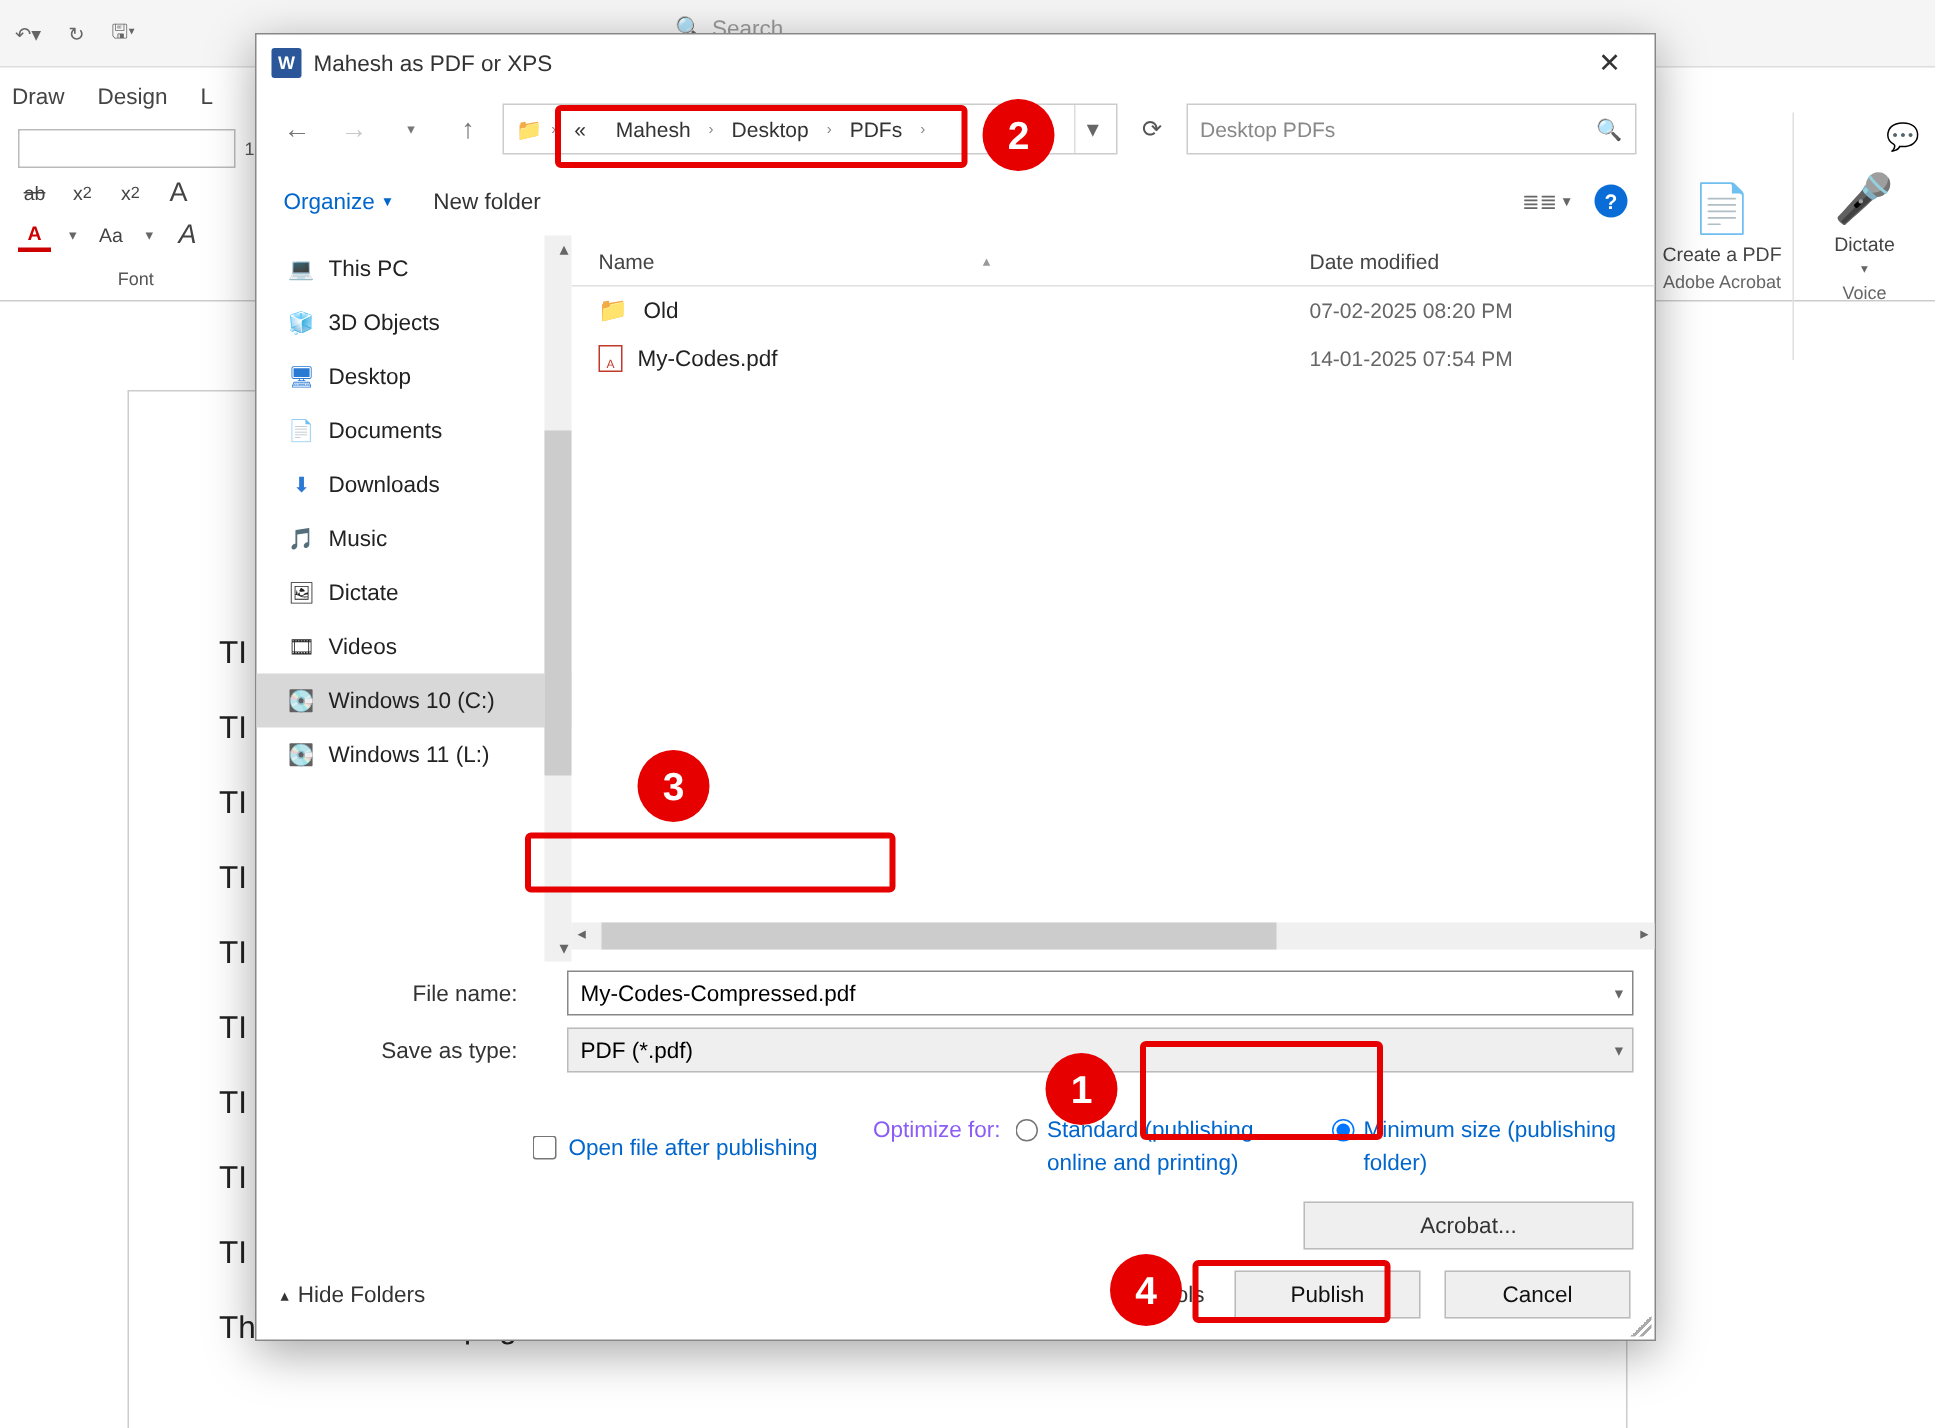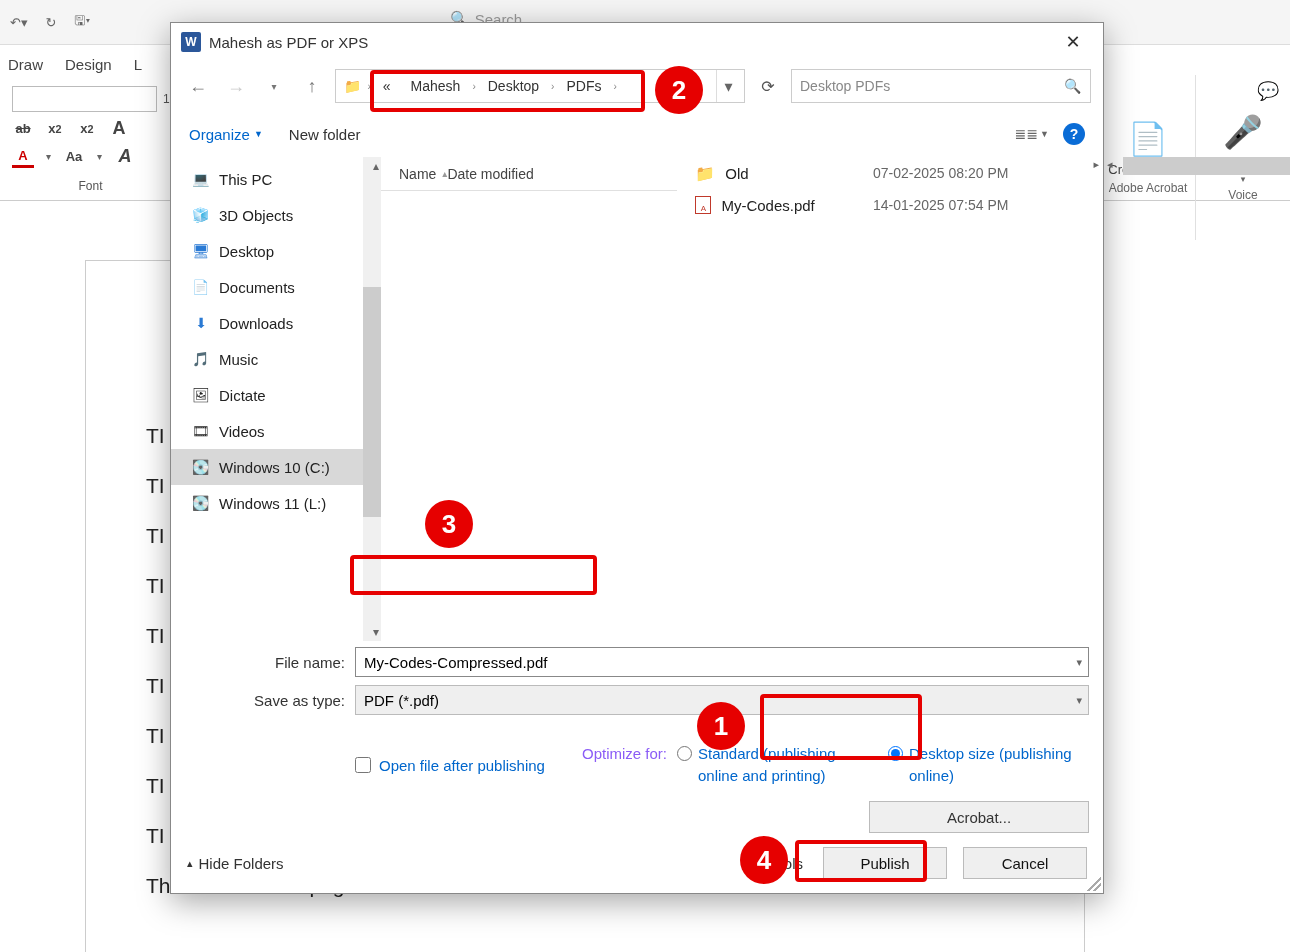--- a/index.html
+++ b/index.html
@@ -7,21 +7,21 @@
 
 
 .word-bg { position: absolute; inset: 0; background: #fff; }
 .word-topbar { height: 45px; background: #f5f5f5; border-bottom: 1px solid #ddd; display: flex; align-items: center; padding: 0 10px; gap: 18px; color: #666; font-size: 13px; }
 .word-search { position: absolute; left: 450px; top: 10px; display: flex; align-items: center; gap: 6px; color: #999; font-size: 15px; }
 .word-tabs { height: 28px; display: flex; align-items: flex-end; gap: 22px; padding-left: 8px; font-size: 15px; color: #444; }
 .word-ribbon { height: 128px; background: #fff; border-bottom: 1px solid #ccc; display: flex; align-items: center; padding: 0 6px; gap: 4px; }
 .ribbon-group { display: flex; flex-direction: column; align-items: center; justify-content: flex-end; height: 120px; padding: 4px 6px; border-right: 1px solid #e0e0e0; font-size: 12px; color: #555; }
 .ribbon-row { display: flex; align-items: center; gap: 6px; }
 .ribbon-fontname { width: 145px; height: 26px; border: 1px solid #bbb; background: #fff; font-size: 13px; padding: 0 4px; }
-.ribbon-small { width: 22px; height: 22px; display: inline-flex; align-items: center; justify-content: center; font-size: 13px; color: #444; font-weight: bold; }
+.ribbon-small { width: 22px; height: 22px; display: inline-flex; align-items: center; justify-content: center; font-size: 13px; color: #444; }
 .word-right-ribbon { position: absolute; right: 0; top: 75px; height: 165px; width: 190px; display: flex; }
 .word-right-group { flex: 1; display: flex; flex-direction: column; align-items: center; justify-content: center; border-left: 1px solid #e0e0e0; font-size: 13px; color: #444; gap: 4px; padding: 8px 4px; }
 .word-right-group .big-icon { font-size: 32px; }
 .word-right-group .lbl-sm { font-size: 12px; color: #666; }
 .comment-icon { position: absolute; right: 10px; top: 80px; font-size: 18px; color: #444; }
 
 .doc-page { position: absolute; left: 85px; top: 260px; width: 1000px; height: 700px; background: #fff; border: 1px solid #ccc; padding: 150px 60px 40px; font-size: 21px; color: #222; line-height: 50px; font-family: Arial, sans-serif; }
 .doc-page .cut { overflow: hidden; white-space: nowrap; }
 
 
@@ -53,40 +53,40 @@
 .sidebar-scroll { width: 18px; background: #f0f0f0; position: absolute; right: 0; top: 0; bottom: 0; }
 .sidebar-thumb { position: absolute; right: 0; top: 130px; width: 18px; height: 230px; background: #ccc; }
 .sidebar-arrow { position: absolute; right: 2px; font-size: 12px; color: #666; }
 .sidebar-arrow.up { top: 2px; }
 .sidebar-arrow.dn { bottom: 2px; }
 .sidebar-list { flex: 1; padding: 4px 0; }
 .sb-item { height: 36px; display: flex; align-items: center; padding-left: 20px; gap: 8px; font-size: 15px; color: #222; }
 .sb-item.selected { background: #d8d8d8; }
 .sb-icon { width: 20px; height: 18px; display: inline-flex; align-items: center; justify-content: center; font-size: 14px; }
 
-.file-area { flex: 1; display: flex; flex-direction: row; }
+.file-area { flex: 1; display: flex; flex-direction: column; }
 .file-header { height: 34px; display: flex; align-items: center; border-bottom: 1px solid #e0e0e0; font-size: 14px; color: #444; }
 .col-name { flex: 1; padding-left: 18px; display: flex; align-items: center; gap: 6px; }
 .col-date { width: 230px; }
 .file-list { flex: 1; overflow: hidden; }
 .file-row { height: 32px; display: flex; align-items: center; font-size: 15px; color: #222; }
 .file-row .fname { flex: 1; padding-left: 18px; display: flex; align-items: center; gap: 10px; }
 .file-row .fdate { width: 230px; color: #666; font-size: 14px; }
 .folder-ico { color: #f0c755; font-size: 16px; }
 .pdf-ico { width: 16px; height: 18px; background: #fff; border: 1px solid #c0392b; position: relative; font-size: 8px; color: #c0392b; display: flex; align-items: flex-end; justify-content: center; }
 .hscroll { height: 18px; background: #f0f0f0; position: relative; margin: 0 0 8px 0; }
 .hscroll-thumb { position: absolute; left: 20px; top: 0; height: 18px; width: 450px; background: #ccc; }
 .hscroll .ar { position: absolute; top: 1px; font-size: 11px; color: #666; }
 .hscroll .ar.l { left: 4px; }
 .hscroll .ar.r { right: 4px; }
 
 .dlg-inputs { padding: 6px 14px 8px; }
 .input-row { display: flex; align-items: center; margin-bottom: 8px; }
 .input-label { width: 170px; text-align: right; padding-right: 10px; font-size: 15px; color: #333; }
-.input-field { flex: 1; height: 30px; border: 1px solid #888; padding: 0 8px; font-size: 15px; display: flex; align-items: center; position: relative; background: #fff; }
+.input-field { flex: 1; height: 30px; border: 1px solid #888; padding: 0 8px; font-size: 15px; display: flex; align-items: center; position: relative; background: #fff; margin-left: 23px; }
 .input-field.combo { background: #efefef; border: 1px solid #bbb; }
 .input-field .dd { position: absolute; right: 6px; color: #666; font-size: 11px; }
 
 .opts-row { display: flex; padding: 12px 14px 0; gap: 20px; font-size: 15px; }
 .opts-left { padding-left: 170px; display: flex; align-items: center; gap: 8px; color: #0066cc; }
 .opts-left input { width: 16px; height: 16px; }
 .opts-right { margin-left: auto; display: flex; gap: 10px; }
 .opts-right .lbl { color: #8b5cf6; padding-top: 2px; }
 .radio-col { display: flex; flex-direction: row; gap: 10px; }
 .radio-item { display: flex; align-items: flex-start; gap: 6px; color: #0066cc; font-size: 15px; line-height: 22px; }
@@ -333,21 +333,21 @@
     </label>
     <div class="opts-right">
       <span class="lbl">Optimize for:</span>
       <div class="radio-col">
         <label class="radio-item">
           <input type="radio" name="opt" style="">
           <span style="max-width:180px;">Standard (publishing online and printing)</span>
         </label>
         <label class="radio-item">
           <input type="radio" name="opt" checked="" style="">
-          <span style="max-width:180px;">Desktop size (publishing online)</span>
+          <span style="max-width:180px;">Minimum size (publishing folder)</span>
         </label>
       </div>
     </div>
   </div>
   <div class="options-btn">Acrobat...</div>
 
   <div class="dlg-footer">
     <div class="hide-folders">
         <span style="font-size:11px">▴</span> 
         <span>Hide Folders</span>

